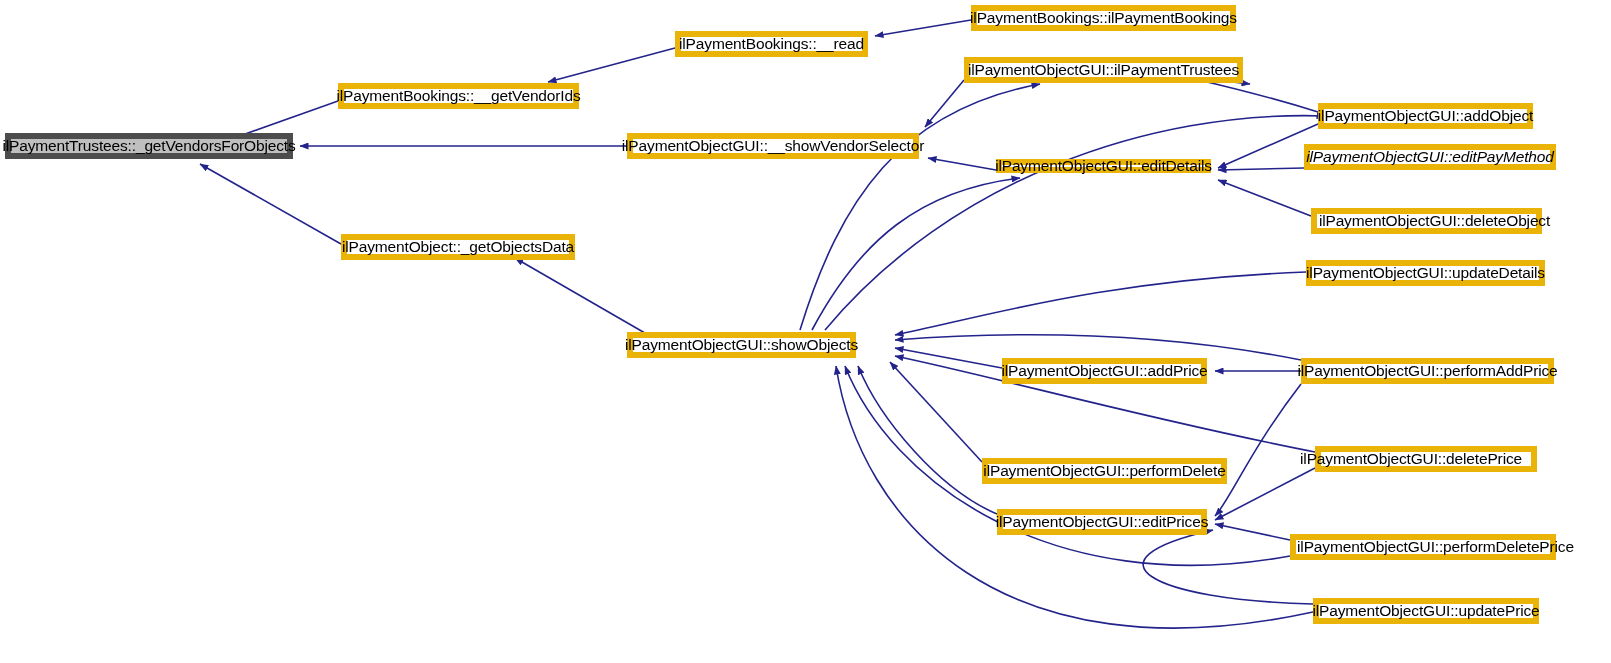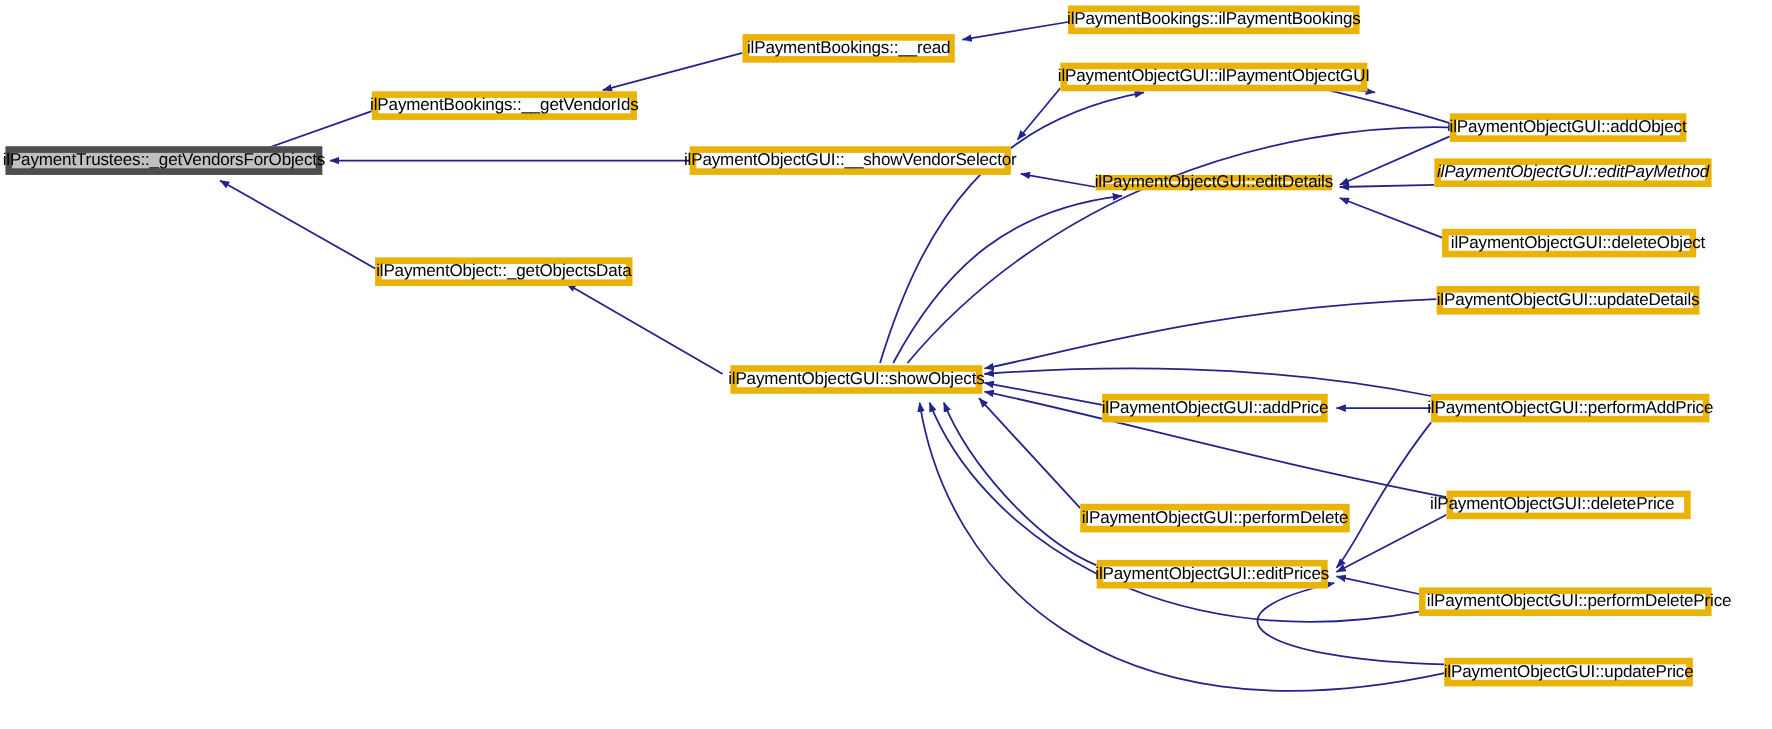--- a/index.html
+++ b/index.html
@@ -103,38 +103,38 @@
       <div class="node" style="left: 971px; top: 5px; width: 265px; height: 26px;">
         <span class="node-label">ilPaymentBookings::ilPaymentBookings</span>
       </div>
       <div class="node" style="left: 341px; top: 234px; width: 234px; height: 26px;">
         <span class="node-label">ilPaymentObject::_getObjectsData</span>
       </div>
       <div class="node" style="left: 627px; top: 133px; width: 292px; height: 26px;">
         <span class="node-label">ilPaymentObjectGUI::__showVendorSelector</span>
       </div>
       <div class="node" style="left: 964px; top: 57px; width: 279px; height: 26px;">
-        <span class="node-label">ilPaymentObjectGUI::ilPaymentObjectGUI</span>
+        <span class="node-label">ilPaymentObjectGUI::ilPaymentTrustees</span>
       </div>
       <div class="node" style="left: 1318px; top: 103px; width: 215px; height: 26px;">
         <span class="node-label">ilPaymentObjectGUI::addObject</span>
       </div>
       <div class="node" style="left: 996px; top: 159px; width: 215px; height: 14px;">
         <span class="node-label">ilPaymentObjectGUI::editDetails</span>
       </div>
       <div class="node" style="left: 1304px; top: 144px; width: 252px; height: 26px; font-style: italic;">
         <span class="node-label">ilPaymentObjectGUI::editPayMethod</span>
       </div>
       <div class="node" style="left: 1311px; top: 208px; width: 231px; height: 26px; padding-left: 16px;">
         <span class="node-label">ilPaymentObjectGUI::deleteObject</span>
       </div>
       <div class="node" style="left: 1306px; top: 260px; width: 239px; height: 26px;">
         <span class="node-label">ilPaymentObjectGUI::updateDetails</span>
       </div>
-      <div class="node" style="left: 664px; top: 332px; width: 229px; height: 26px;">
+      <div class="node" style="left: 627px; top: 332px; width: 229px; height: 26px;">
         <span class="node-label">ilPaymentObjectGUI::showObjects</span>
       </div>
       <div class="node" style="left: 1002px; top: 358px; width: 205px; height: 26px;">
         <span class="node-label">ilPaymentObjectGUI::addPrice</span>
       </div>
       <div class="node" style="left: 1301px; top: 358px; width: 253px; height: 26px;">
         <span class="node-label">ilPaymentObjectGUI::performAddPrice</span>
       </div>
       <div class="node" style="left: 1315px; top: 446px; width: 222px; height: 26px; justify-content: flex-end;">
         <span class="node-label">ilPaymentObjectGUI::deletePrice</span>

